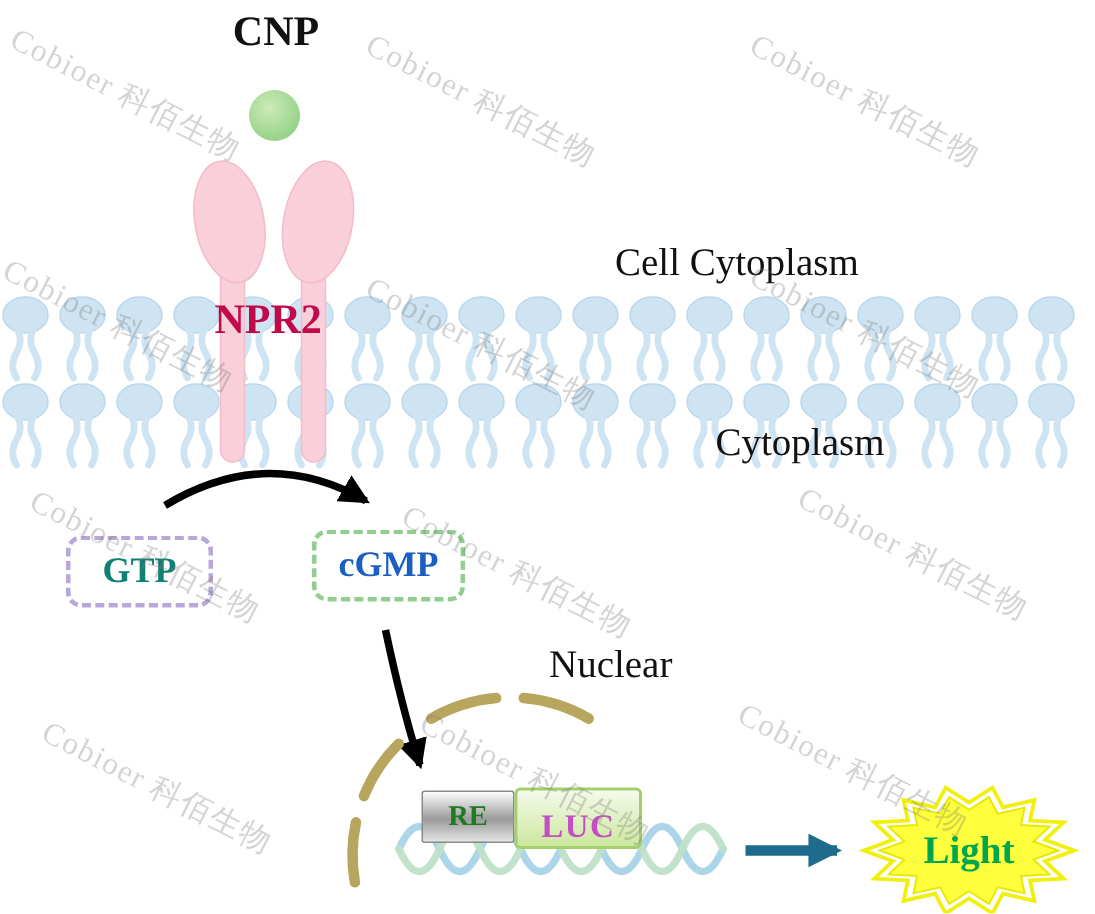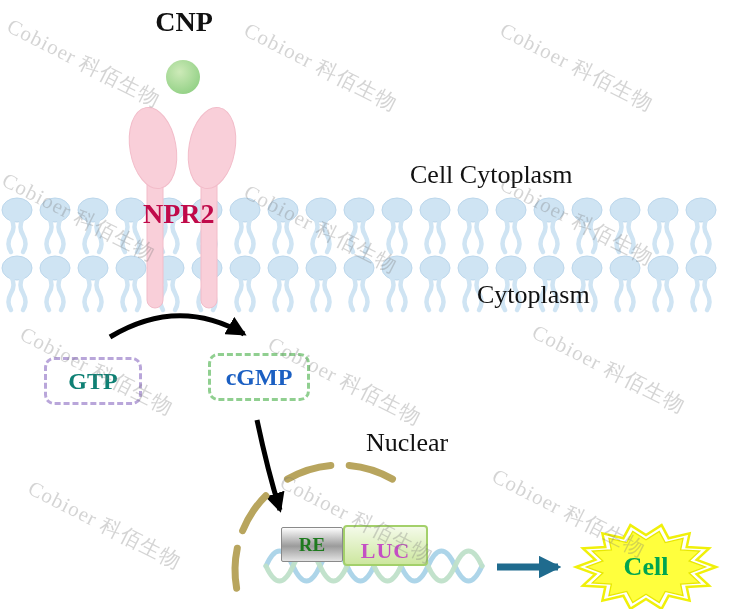--- a/index.html
+++ b/index.html
@@ -161,21 +161,21 @@
     <span>GTP</span>
   </div>
 
   <div class="re-box">
     <span>RE</span>
   </div>
   <div class="luc-box">
     <span>LUC</span>
   </div>
 
-  <div class="light-label">Cell</div>
+  <div class="light-label">Light</div>
 
   <div class="wm" style="left:15px;top:12px">Cobioer 科佰生物</div>
   <div class="wm" style="left:252px;top:16px">Cobioer 科佰生物</div>
   <div class="wm" style="left:508px;top:16px">Cobioer 科佰生物</div>
   <div class="wm" style="left:10px;top:166px">Cobioer 科佰生物</div>
   <div class="wm" style="left:252px;top:178px">Cobioer 科佰生物</div>
   <div class="wm" style="left:508px;top:170px">Cobioer 科佰生物</div>
   <div class="wm" style="left:28px;top:320px">Cobioer 科佰生物</div>
   <div class="wm" style="left:276px;top:330px">Cobioer 科佰生物</div>
   <div class="wm" style="left:540px;top:318px">Cobioer 科佰生物</div>

